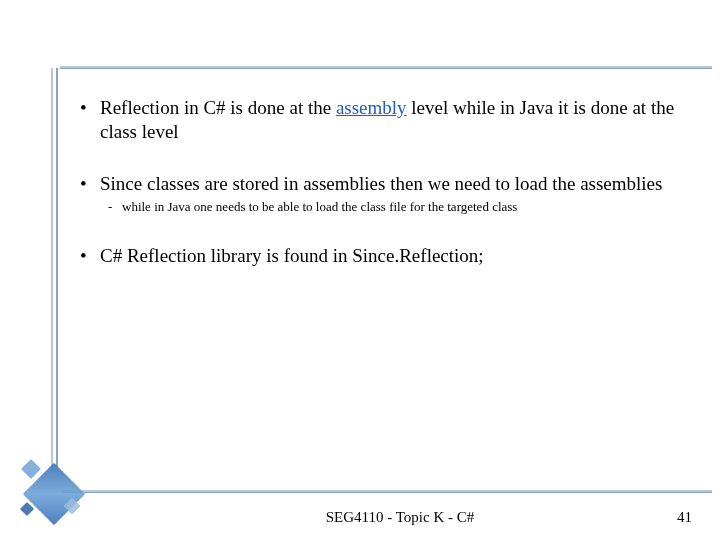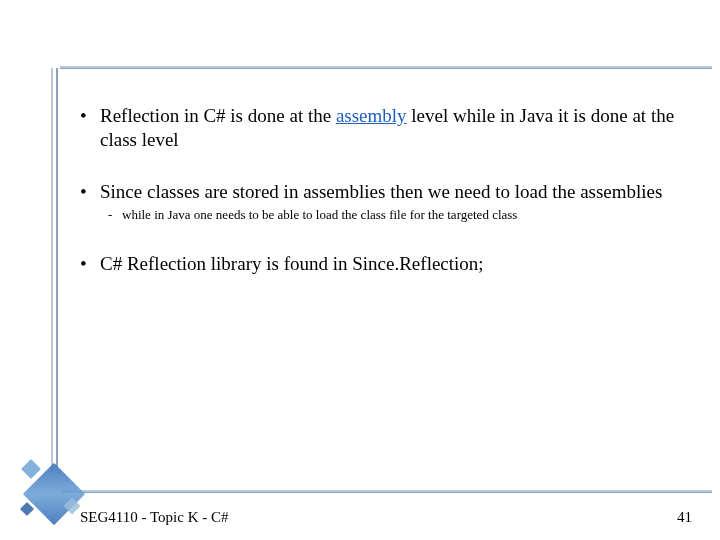--- a/index.html
+++ b/index.html
@@ -51,21 +51,21 @@
   .vline-inner {
     position: absolute;
     left: 56px;
     top: 68px;
     width: 2px;
     height: 399px;
     background: #8aa3bf;
   }
   .content {
     position: absolute;
-    top: 104px;
+    top: 96px;
     left: 80px;
     right: 40px;
     font-size: 19px;
     line-height: 1.25;
   }
   ul.bullets {
     list-style: none;
     padding: 0;
     margin: 0;
   }
@@ -99,21 +99,21 @@
   }
   .link {
     color: #1f5fbf;
     text-decoration: underline;
   }
   .footer-text {
     position: absolute;
     bottom: 14px;
     left: 0;
     right: 0;
-    text-align: left;
+    text-align: center;
     font-size: 15px;
     padding-left: 80px;
   }
   .page-num {
     position: absolute;
     bottom: 14px;
     right: 28px;
     font-size: 15px;
   }
   .corner {

